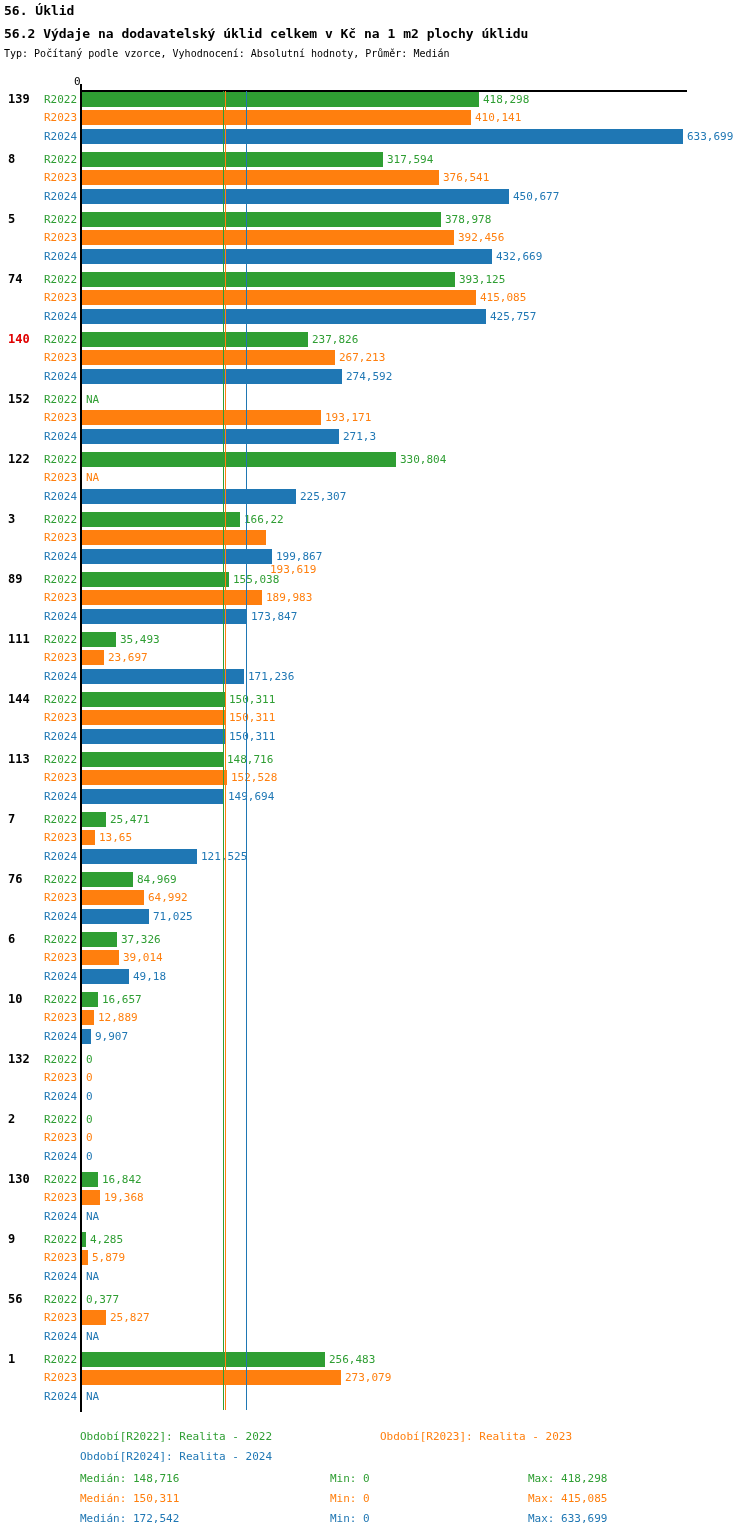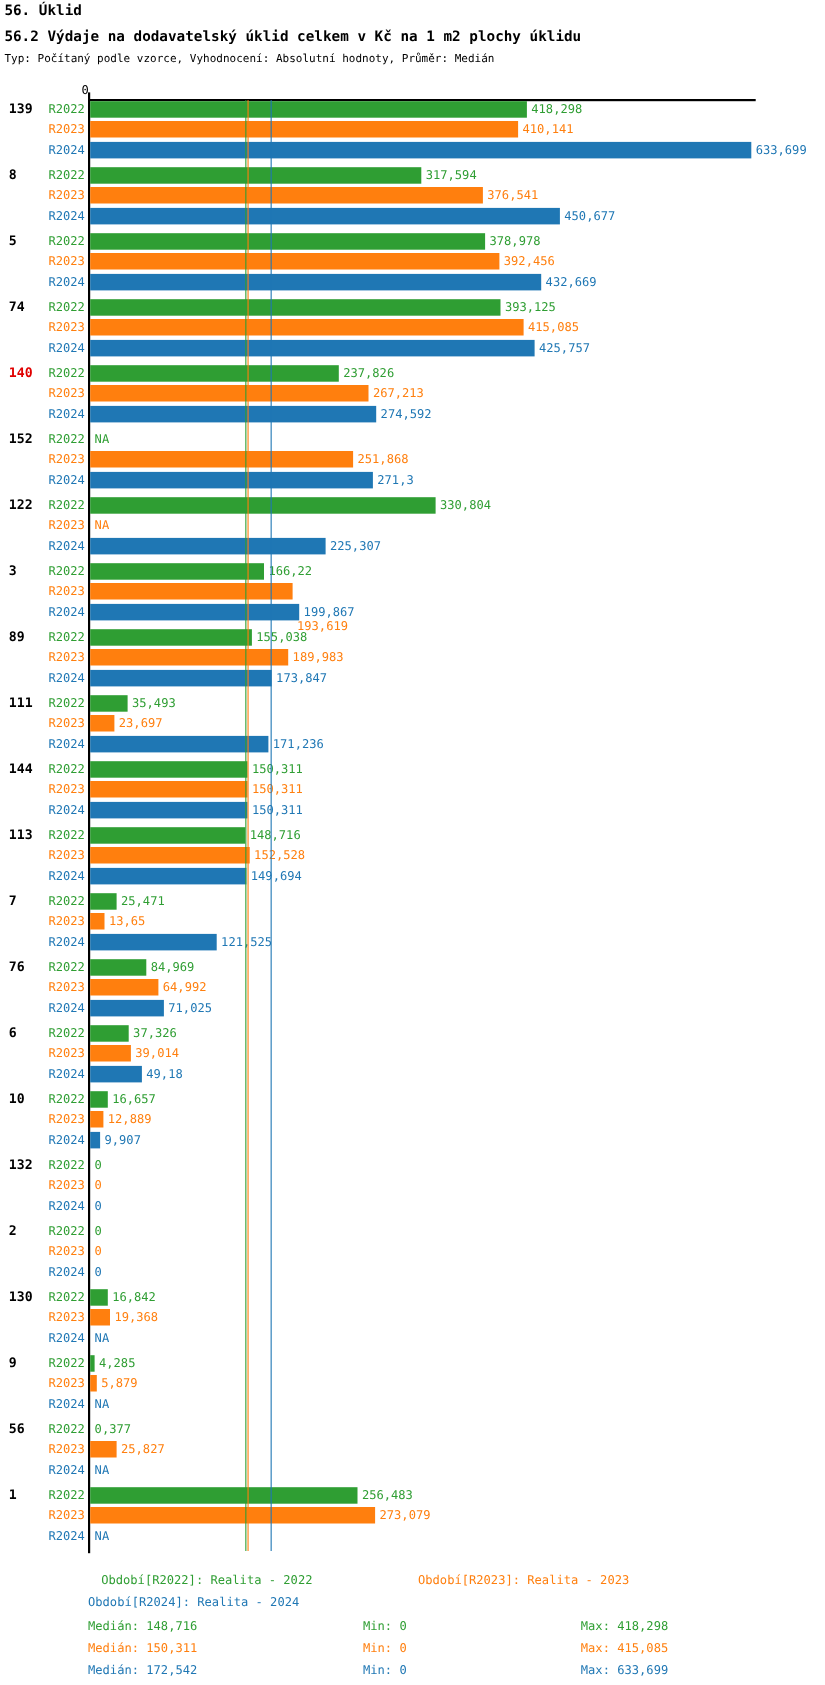--- a/index.html
+++ b/index.html
@@ -85,21 +85,21 @@
     <div class="bar" style="top: 275.33px; left: 82px; width: 253px; background: rgb(255, 127, 14);"></div>
     <div class="val" style="top: 275.33px; left: 339px; color: rgb(255, 127, 14);">267,213</div>
     <div class="rowlab" style="top: 293.66px; color: rgb(31, 119, 180);">R2024</div>
     <div class="bar" style="top: 293.66px; left: 82px; width: 260px; background: rgb(31, 119, 180);"></div>
     <div class="val" style="top: 293.66px; left: 346px; color: rgb(31, 119, 180);">274,592</div>
     <div class="glab" style="top: 317px;">152</div>
     <div class="rowlab" style="top: 317px; color: rgb(47, 158, 51);">R2022</div>
     <div class="val" style="top: 317px; left: 86px; color: rgb(47, 158, 51);">NA</div>
     <div class="rowlab" style="top: 335.33px; color: rgb(255, 127, 14);">R2023</div>
     <div class="bar" style="top: 335.33px; left: 82px; width: 239px; background: rgb(255, 127, 14);"></div>
-    <div class="val" style="top: 335.33px; left: 325px; color: rgb(255, 127, 14);">251,868</div>
+    <div class="val" style="top: 335.33px; left: 325px; color: rgb(255, 127, 14);">193,171</div>
     <div class="rowlab" style="top: 353.66px; color: rgb(31, 119, 180);">R2024</div>
     <div class="bar" style="top: 353.66px; left: 82px; width: 257px; background: rgb(31, 119, 180);"></div>
     <div class="val" style="top: 353.66px; left: 343px; color: rgb(31, 119, 180);">271,3</div>
     <div class="glab" style="top: 377px;">122</div>
     <div class="rowlab" style="top: 377px; color: rgb(47, 158, 51);">R2022</div>
     <div class="bar" style="top: 377px; left: 82px; width: 314px; background: rgb(47, 158, 51);"></div>
     <div class="val" style="top: 377px; left: 400px; color: rgb(47, 158, 51);">330,804</div>
     <div class="rowlab" style="top: 395.33px; color: rgb(255, 127, 14);">R2023</div>
     <div class="val" style="top: 395.33px; left: 86px; color: rgb(255, 127, 14);">NA</div>
     <div class="rowlab" style="top: 413.66px; color: rgb(31, 119, 180);">R2024</div>
@@ -244,21 +244,21 @@
     <div class="val" style="top: 1295.33px; left: 345px; color: rgb(255, 127, 14);">273,079</div>
     <div class="rowlab" style="top: 1313.66px; color: rgb(31, 119, 180);">R2024</div>
     <div class="val" style="top: 1313.66px; left: 86px; color: rgb(31, 119, 180);">NA</div>
     <div class="median" style="left: 223px; background: rgb(47, 158, 51);"></div>
     <div class="median" style="left: 225px; background: rgb(255, 127, 14);"></div>
     <div class="median" style="left: 246px; background: rgb(31, 119, 180);"></div>
   </div>
 
 <div class="footer">
   <div class="frow" style="top:0">
-    <span class="fc1" id="lg0" style="color: rgb(47, 158, 51); margin-left: 12px;">Období[R2022]: Realita - 2022</span>
+    <span class="fc1" id="lg0" style="color: rgb(47, 158, 51);">Období[R2022]: Realita - 2022</span>
     <span class="fc2" id="lg1" style="color: rgb(255, 127, 14);">Období[R2023]: Realita - 2023</span>
   </div>
   <div class="frow" style="top:20px">
     <span class="fc1" id="lg2" style="color: rgb(31, 119, 180);">Období[R2024]: Realita - 2024</span>
   </div>
   <div class="frow" style="top:42px">
     <span class="fs1" id="st00" style="color: rgb(47, 158, 51);">Medián: 148,716</span>
     <span class="fs2" id="st01" style="color: rgb(47, 158, 51);">Min: 0</span>
     <span class="fs3" id="st02" style="color: rgb(47, 158, 51);">Max: 418,298</span>
   </div>

